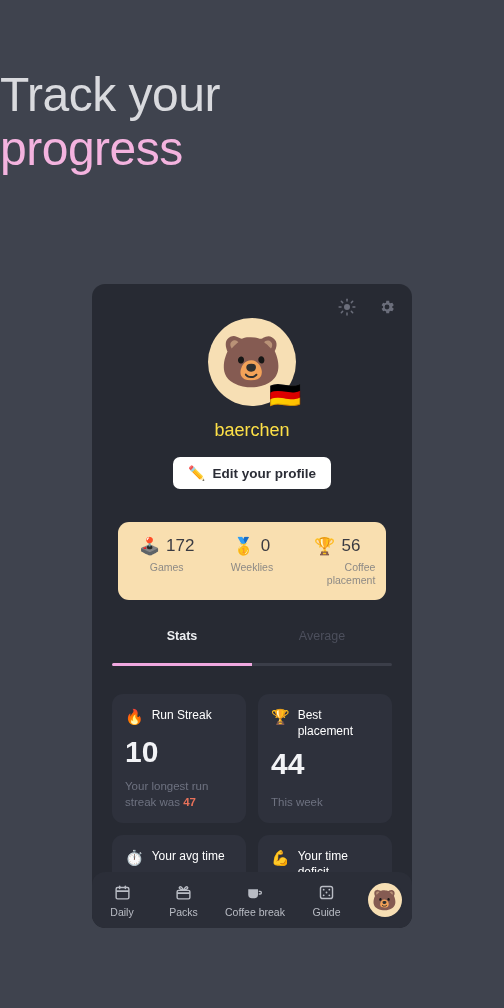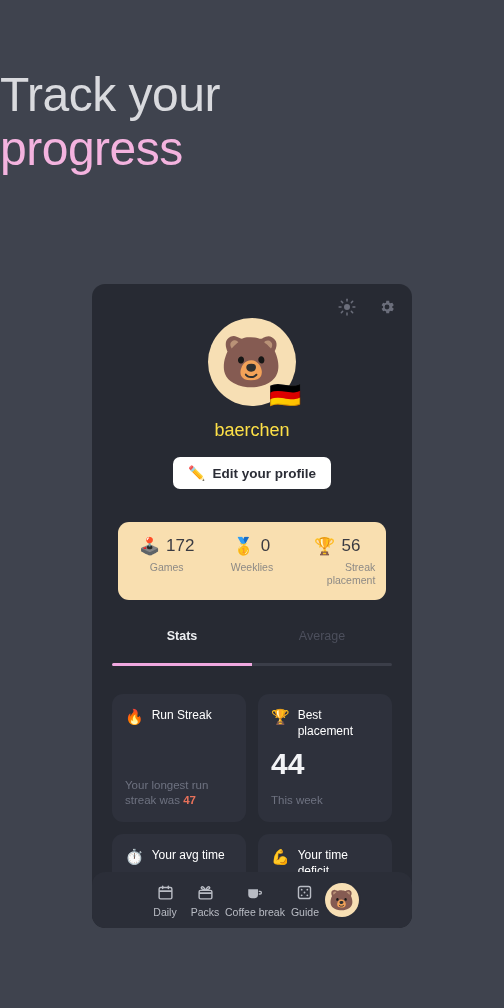--- a/index.html
+++ b/index.html
@@ -252,21 +252,21 @@
   
   .bottom-nav {
     position: absolute;
     left: 0;
     bottom: 0;
     width: 320px;
     height: 56px;
     background: #2b2e38;
     display: flex;
     align-items: center;
-    justify-content: center;
+    justify-content: space-between;
     padding: 0 10px;
     box-sizing: border-box;
     border-radius: 13px 13px 13px 13px;
   }
   .nav-item {
     display: flex;
     flex-direction: column;
     align-items: center;
     gap: 3px;
     cursor: pointer;
@@ -353,21 +353,21 @@
         <span class="strip-emoji">🥇</span>
         <span class="strip-value">0</span>
       </div>
       <div class="strip-label">Weeklies</div>
     </div>
     <div class="strip-item">
       <div class="strip-top">
         <span class="strip-emoji">🏆</span>
         <span class="strip-value">56</span>
       </div>
-      <div class="strip-label">Streak placement</div>
+      <div class="strip-label">Coffee placement</div>
     </div>
   </div>
 
   <div class="tabs">
     <div class="tab-row">
       <div class="tab active">Stats</div>
       <div class="tab inactive">Average</div>
     </div>
     <div class="tab-underline">
       <div class="seg active"></div>
@@ -375,20 +375,21 @@
     </div>
   </div>
 
   <div class="card-grid">
 
     <div class="stat-card">
       <div class="stat-head">
         <span class="stat-emoji">🔥</span>
         <span class="stat-title">Run Streak</span>
       </div>
+      <div class="stat-value">10</div>
       <div class="stat-foot">
         <span>Your longest run streak was </span><span class="hl-orange">47</span>
       </div>
     </div>
 
     <div class="stat-card">
       <div class="stat-head">
         <span class="stat-emoji">🏆</span>
         <span class="stat-title">Best placement</span>
       </div>

